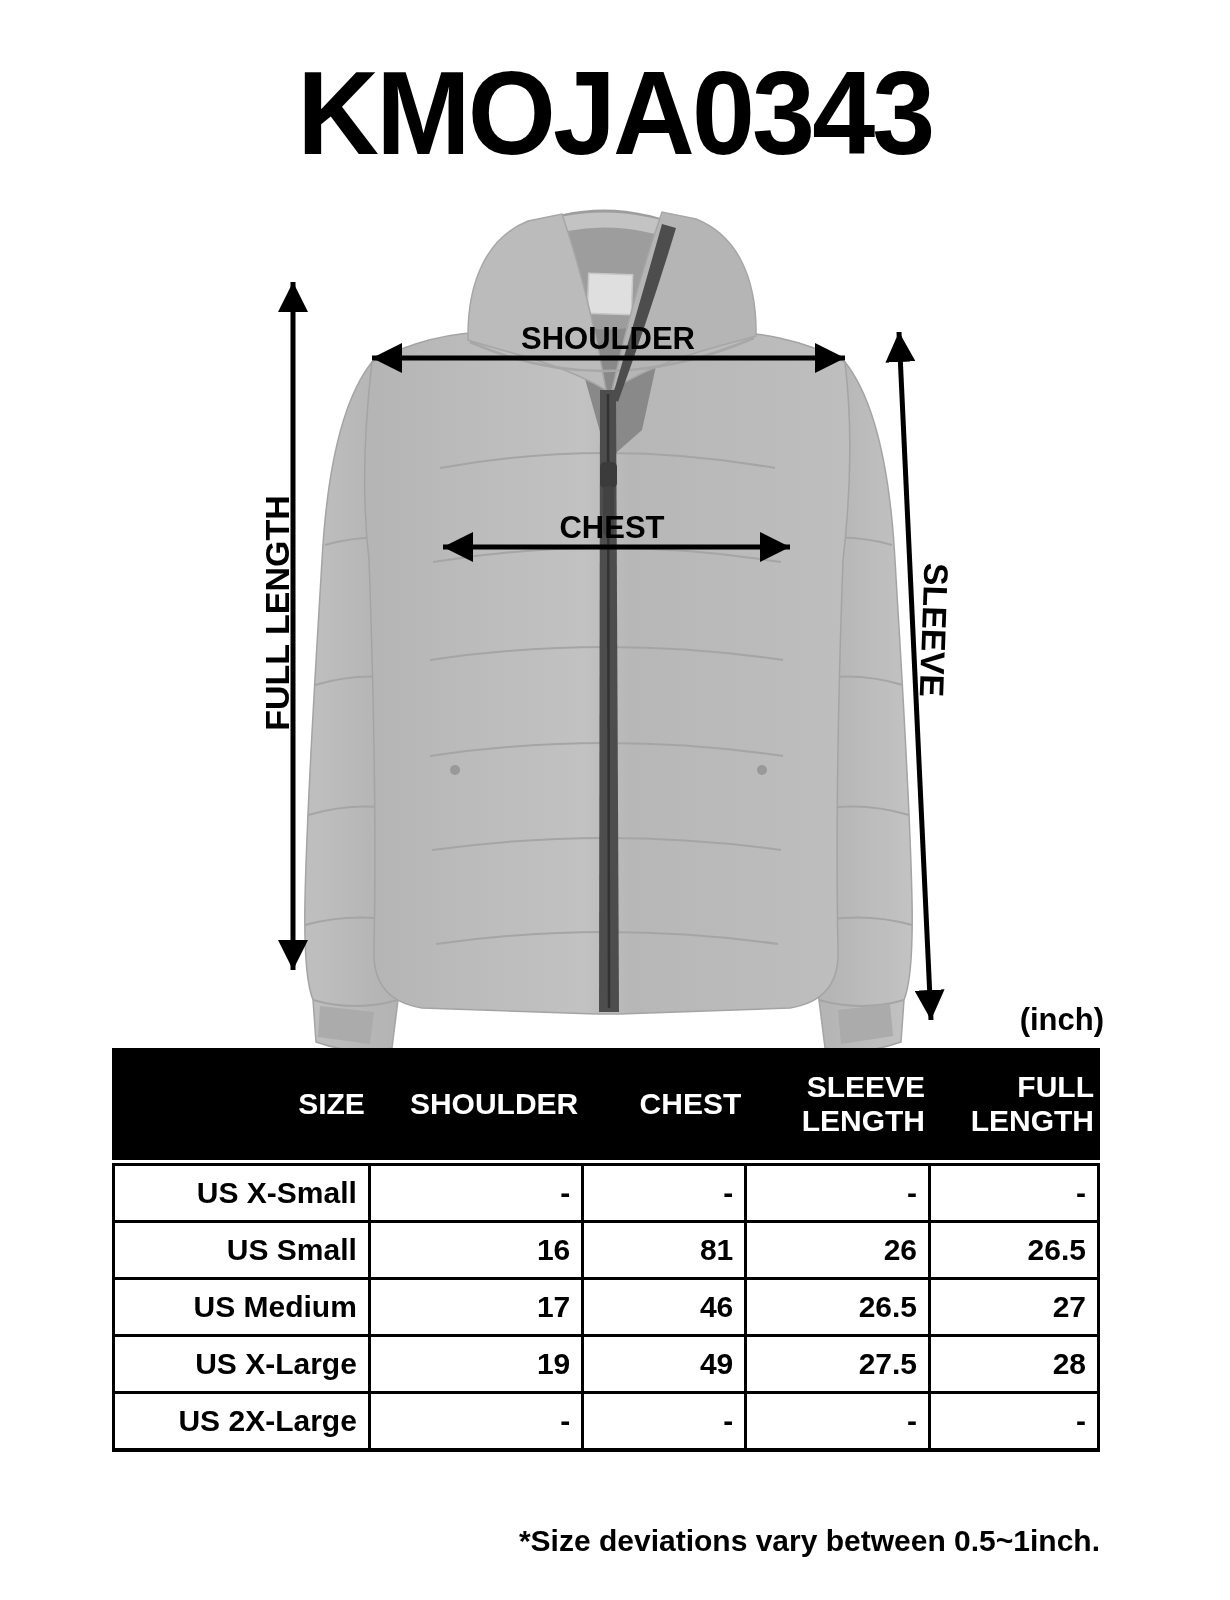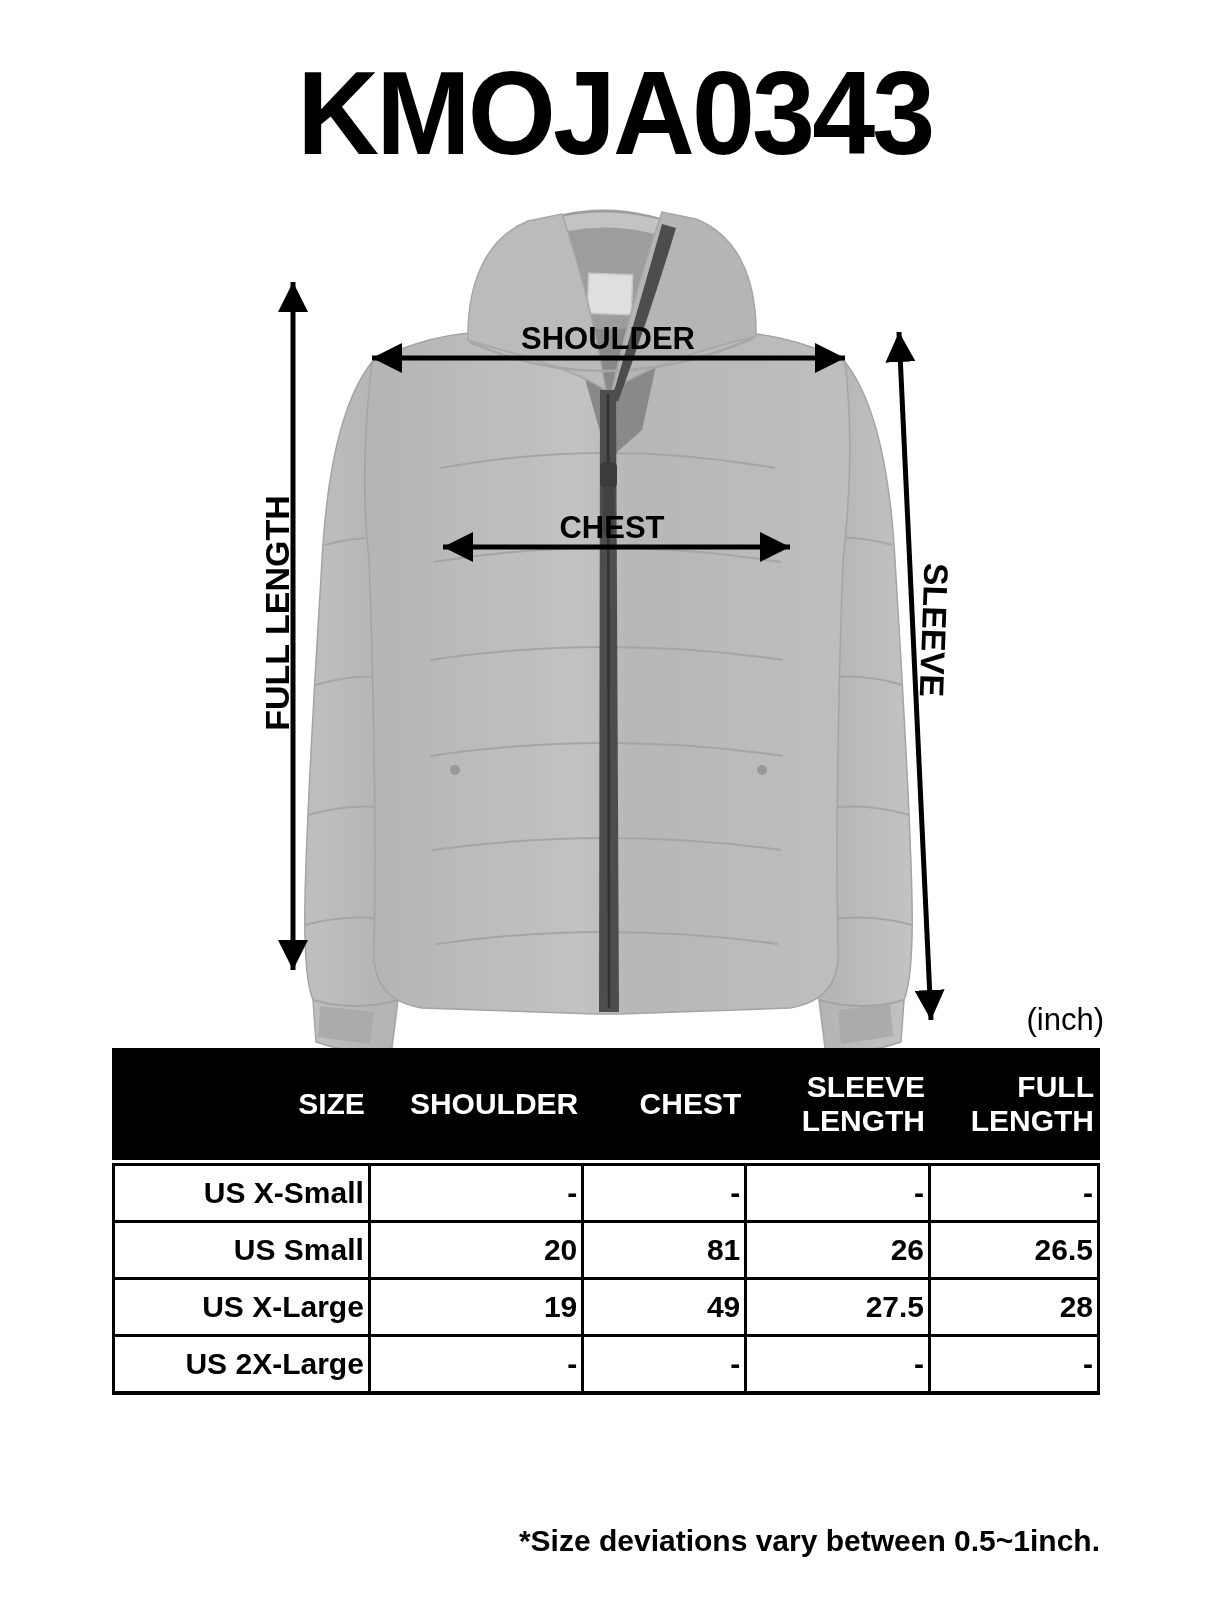--- a/index.html
+++ b/index.html
@@ -8,35 +8,35 @@
     font-family:"Liberation Sans",sans-serif;color:#000;overflow:hidden;
   }
   .title{
     position:absolute;left:0;top:52px;width:100%;text-align:center;
     font-size:118px;font-weight:bold;letter-spacing:-3px;line-height:1.05;
     white-space:nowrap;
   }
   .title-inner{display:inline-block;transform:scaleX(.96);}
   .diagram-svg{position:absolute;left:230px;top:195px;width:790px;height:880px;}
   .unit-label{
-    position:absolute;right:126px;top:1002px;font-size:31px;font-weight:normal;
+    position:absolute;right:126px;top:1002px;font-size:31px;font-weight:bold;
   }
   .table-wrap{position:absolute;left:112px;top:1048px;width:988px;}
   table.size-table{
     width:100%;border-collapse:separate;border-spacing:0;
     text-align:right;font-weight:bold;table-layout:fixed;
   }
   table.size-table thead th{
     background:#000;color:#fff;font-size:30px;font-weight:bold;
     height:112px;vertical-align:middle;line-height:1.12;padding:0 6px;
     border-bottom:3px solid #fff;
   }
   table.size-table tbody td{
     font-size:30px;height:54px;vertical-align:middle;background:#fff;
-    border-top:3px solid #000;border-right:3px solid #000;padding:0 4px;
+    border-top:3px solid #000;border-right:3px solid #000;padding:0 11px;
   }
   table.size-table tbody td:first-child{border-left:3px solid #000;}
   table.size-table tbody tr:last-child td{border-bottom:4px solid #000;}
   .footnote{
     position:absolute;right:130px;top:1524px;font-size:30px;font-weight:bold;
     white-space:nowrap;
   }
   .svg-label{font-family:"Liberation Sans",sans-serif;font-weight:bold;fill:#000;}
 </style>
 </head>
@@ -172,24 +172,31 @@
       <tbody>
           <tr>
             <td>US X-Small</td>
             <td>-</td>
             <td>-</td>
             <td>-</td>
             <td>-</td>
           </tr>
           <tr>
             <td>US Small</td>
-            <td>20</td>
+            <td>16</td>
             <td>81</td>
             <td>26</td>
             <td>26.5</td>
+          </tr>
+          <tr>
+            <td>US Medium</td>
+            <td>17</td>
+            <td>46</td>
+            <td>26.5</td>
+            <td>27</td>
           </tr>
           <tr>
             <td>US X-Large</td>
             <td>19</td>
             <td>49</td>
             <td>27.5</td>
             <td>28</td>
           </tr>
           <tr>
             <td>US 2X-Large</td>

